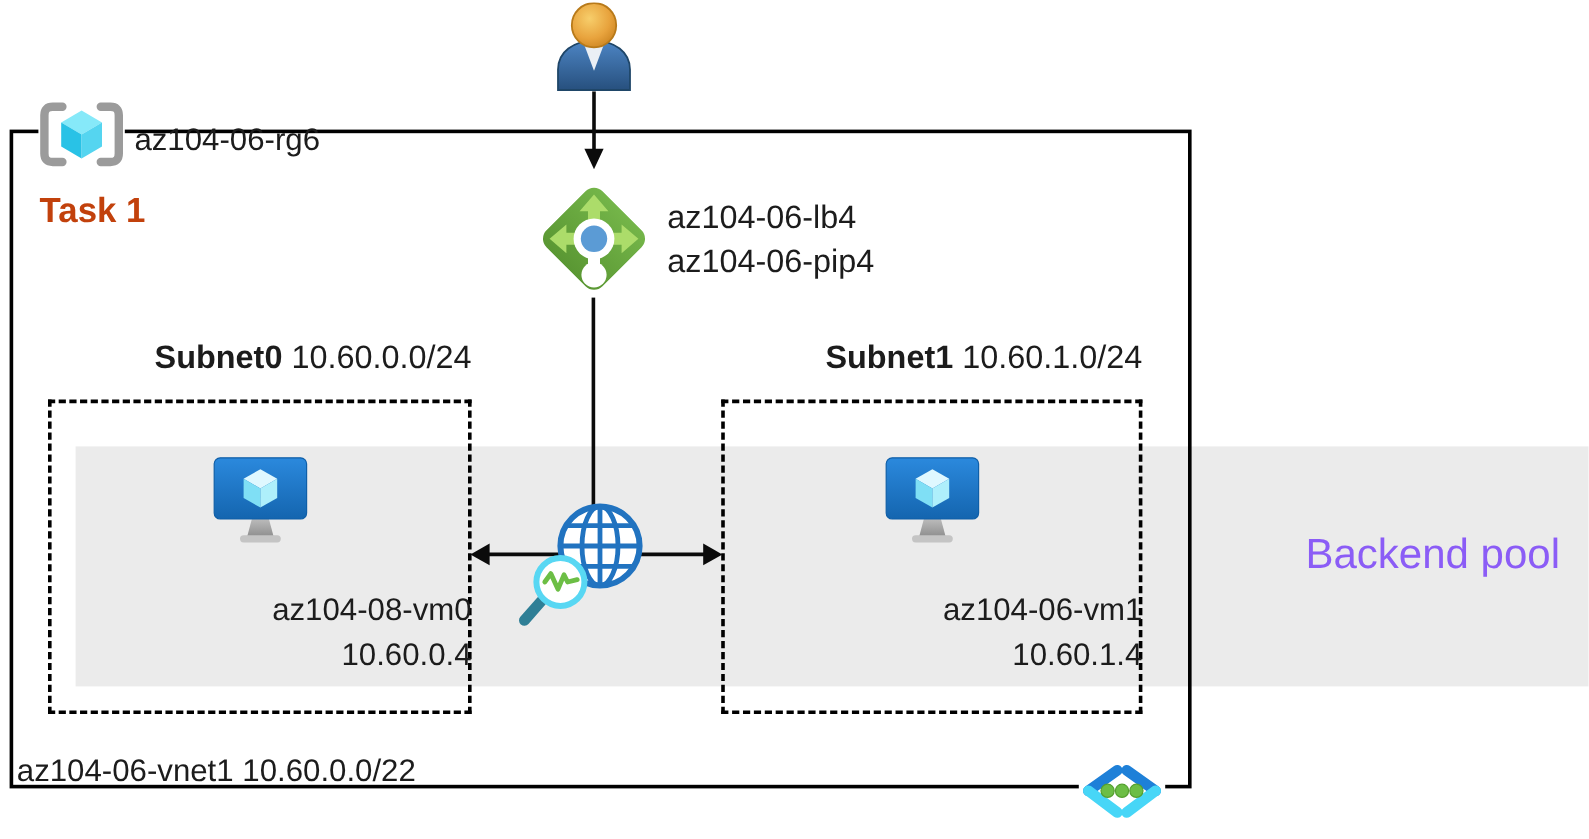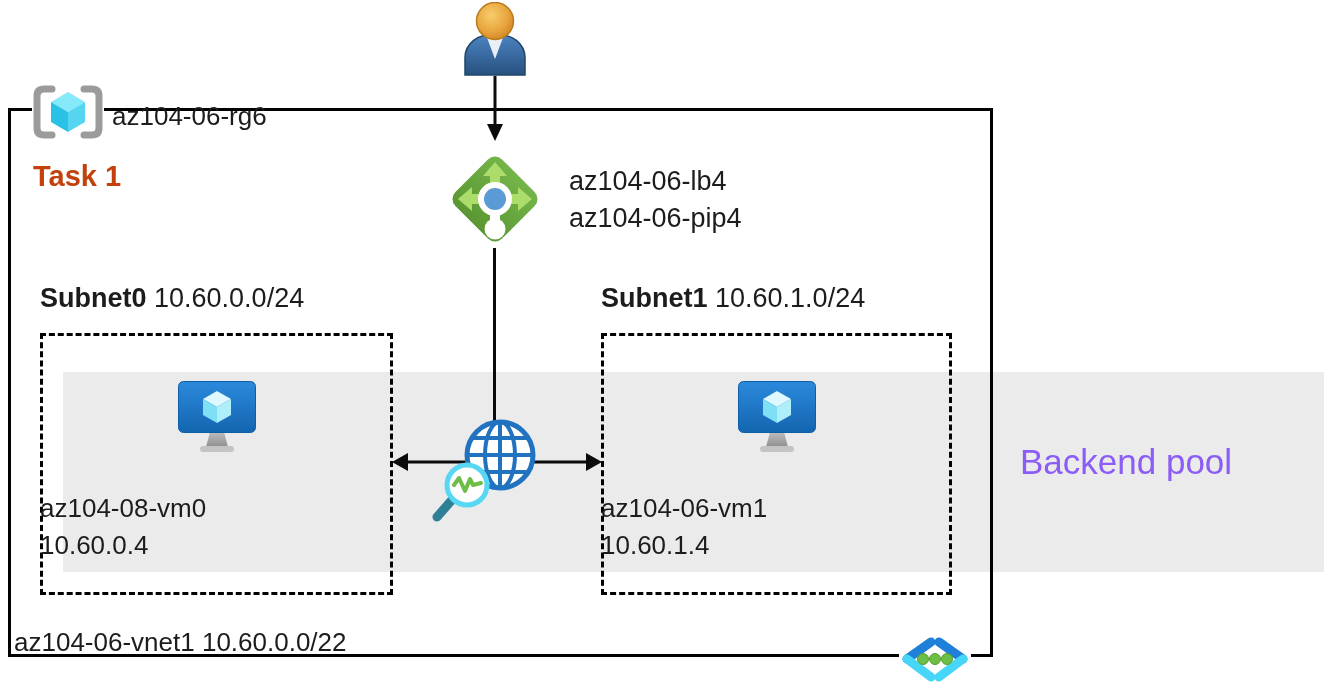--- a/index.html
+++ b/index.html
@@ -10,26 +10,26 @@
   .abs{position:absolute;}
   
   .band{left:63px;top:372px;width:1261px;height:200px;background:#EBEBEB;z-index:1;}
   .subnet-box{border:3px dashed #000;z-index:2;top:333px;height:262px;box-sizing:border-box;background:transparent;}
   .subnet0-box{left:40px;width:353px;}
   .subnet1-box{left:601px;width:351px;}
   .rg-box{left:8px;top:108px;width:985px;height:549px;border:3px solid #000;box-sizing:border-box;z-index:3;}
   .connector{z-index:4;}
   .icon{z-index:5;}
   .label{position:absolute;z-index:6;white-space:nowrap;}
-  .center{text-align:left;}
+  .center{text-align:right;}
   .t26{font-size:26px;}
   .t27{font-size:27px;}
   .navy{color:#c2410c;font-weight:bold;font-size:29px;}
   .bold{font-weight:bold;}
-  .lb-label div{line-height:37px;font-size:27px;margin-left:13px;}
+  .lb-label div{line-height:37px;font-size:27px;}
   .vm-label div{line-height:37px;font-size:26px;}
   .backend-label{font-size:35px;color:#8b5cf6;}
   .vline{background:#0b0b0b;}
 </style>
 </head>
 <body>
 
 <div class="canvas">
 
   <svg width="0" height="0" style="position:absolute">

